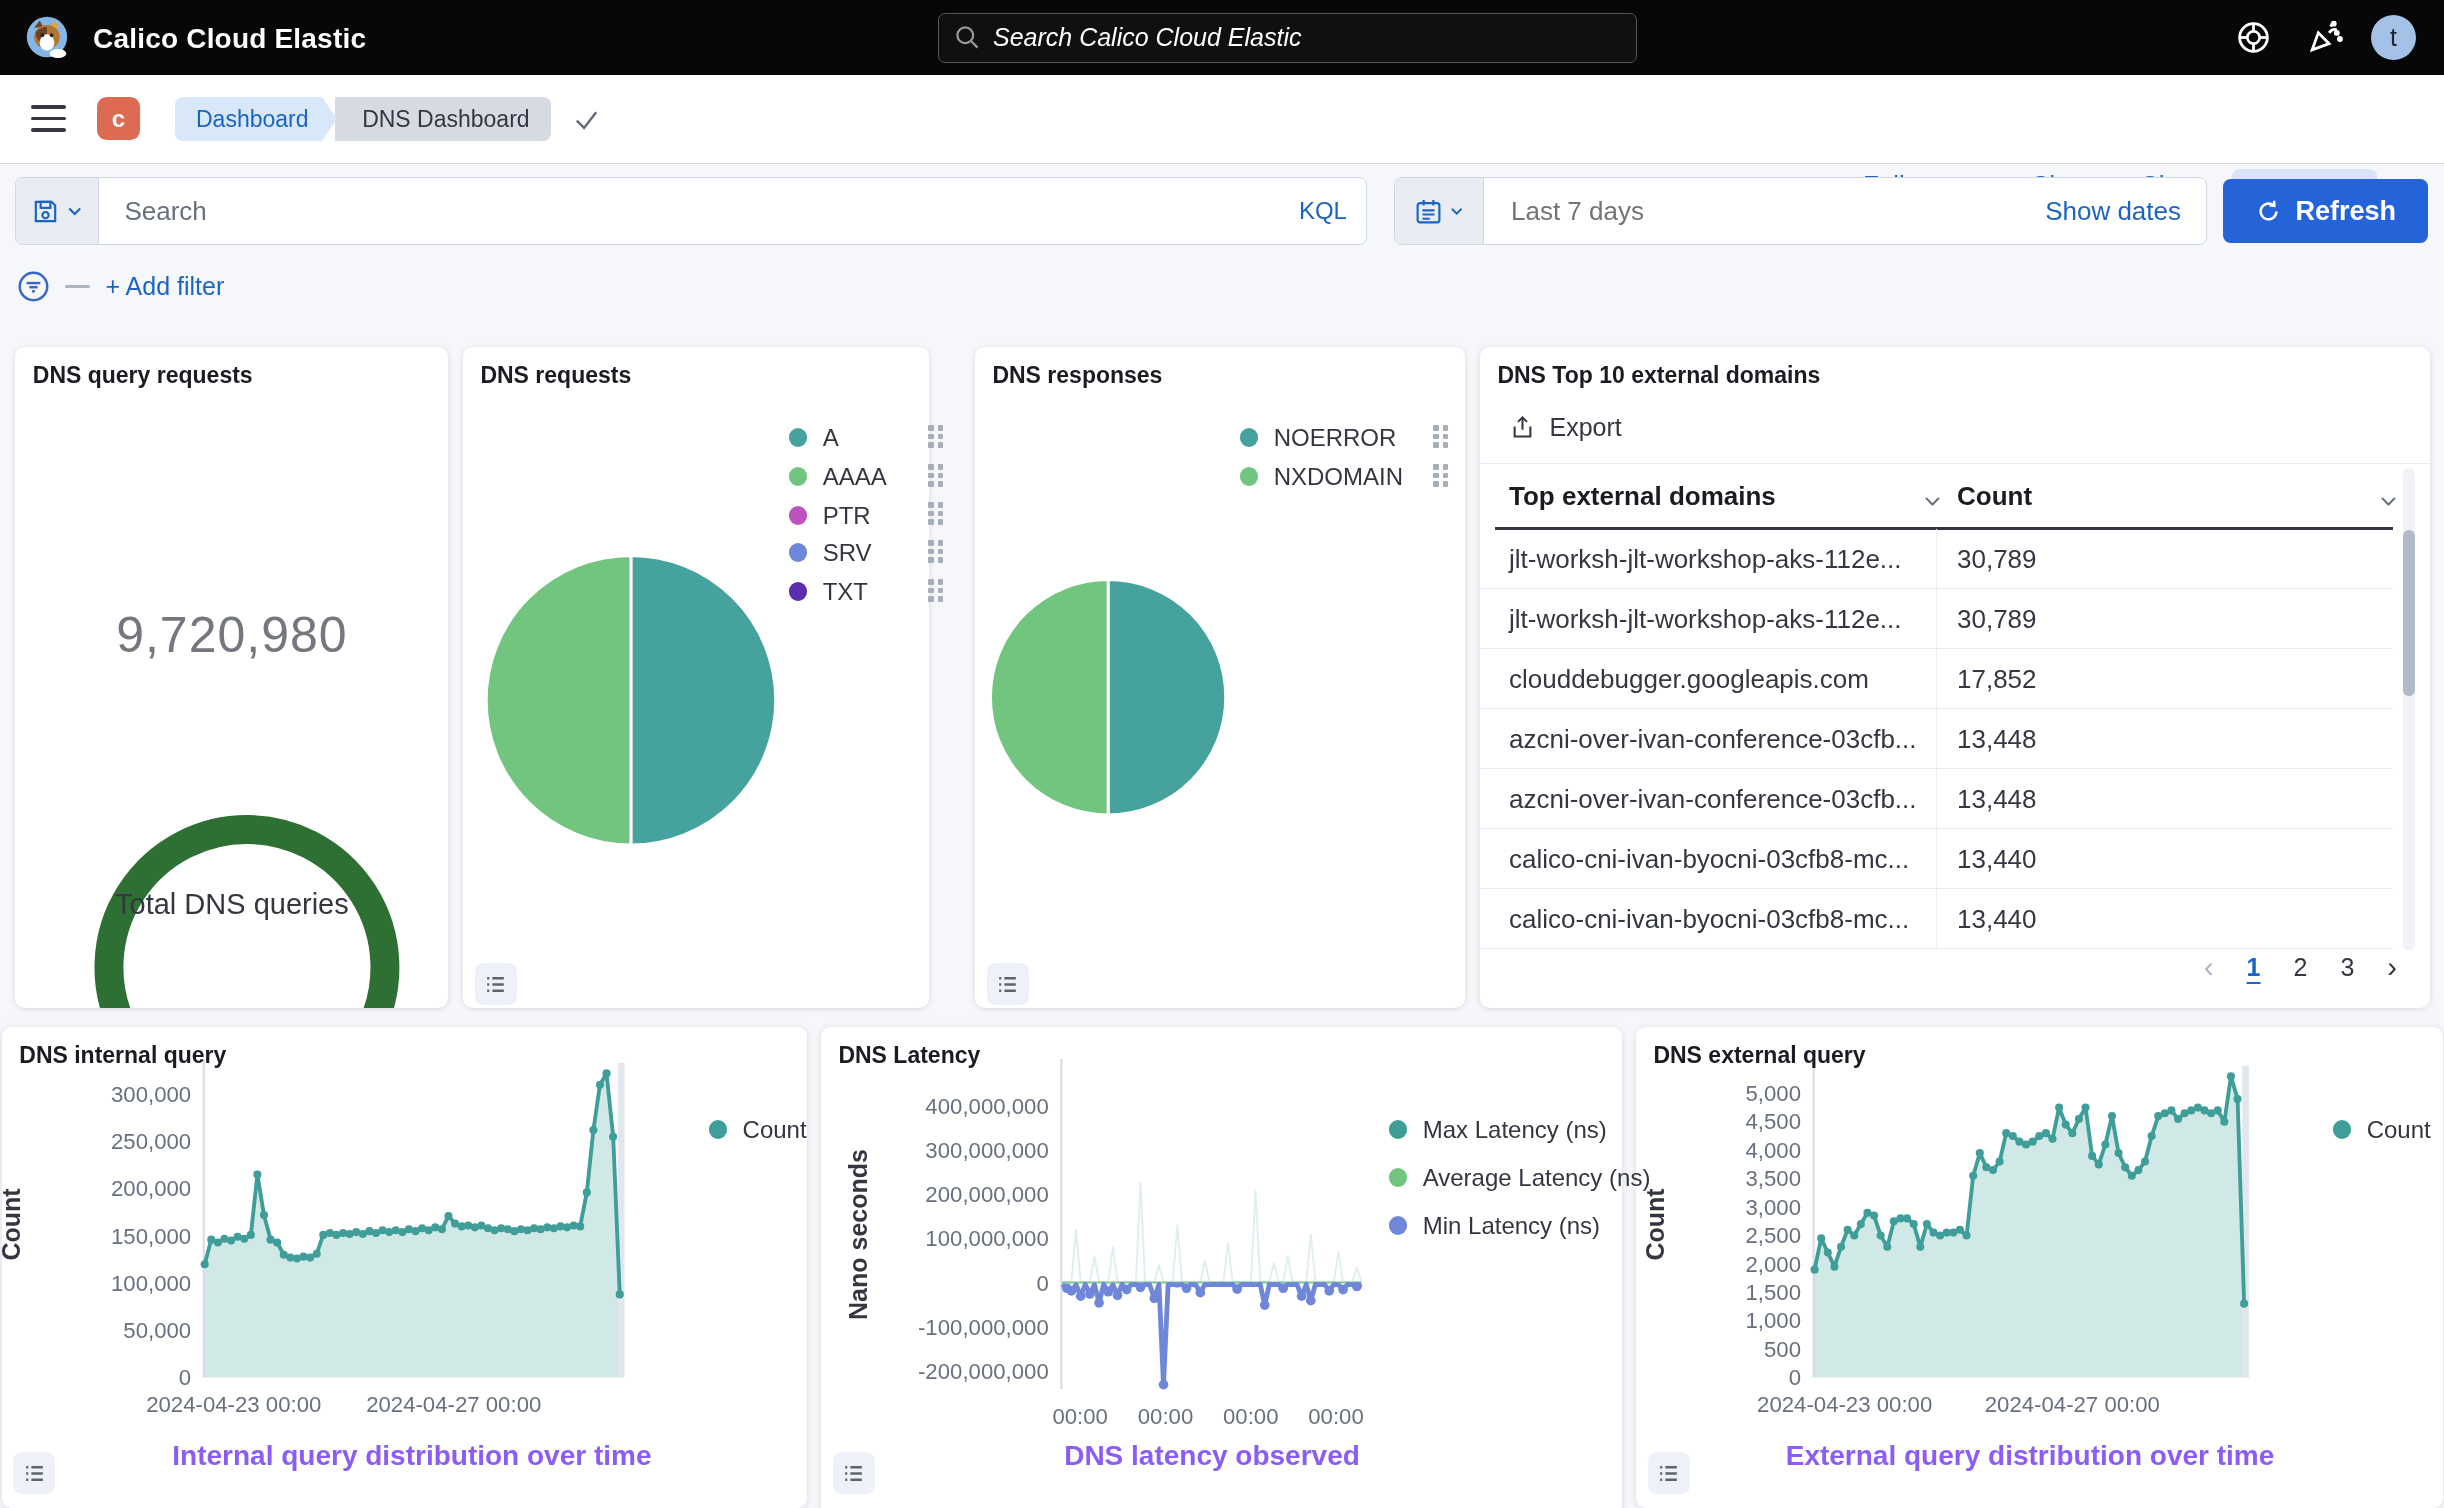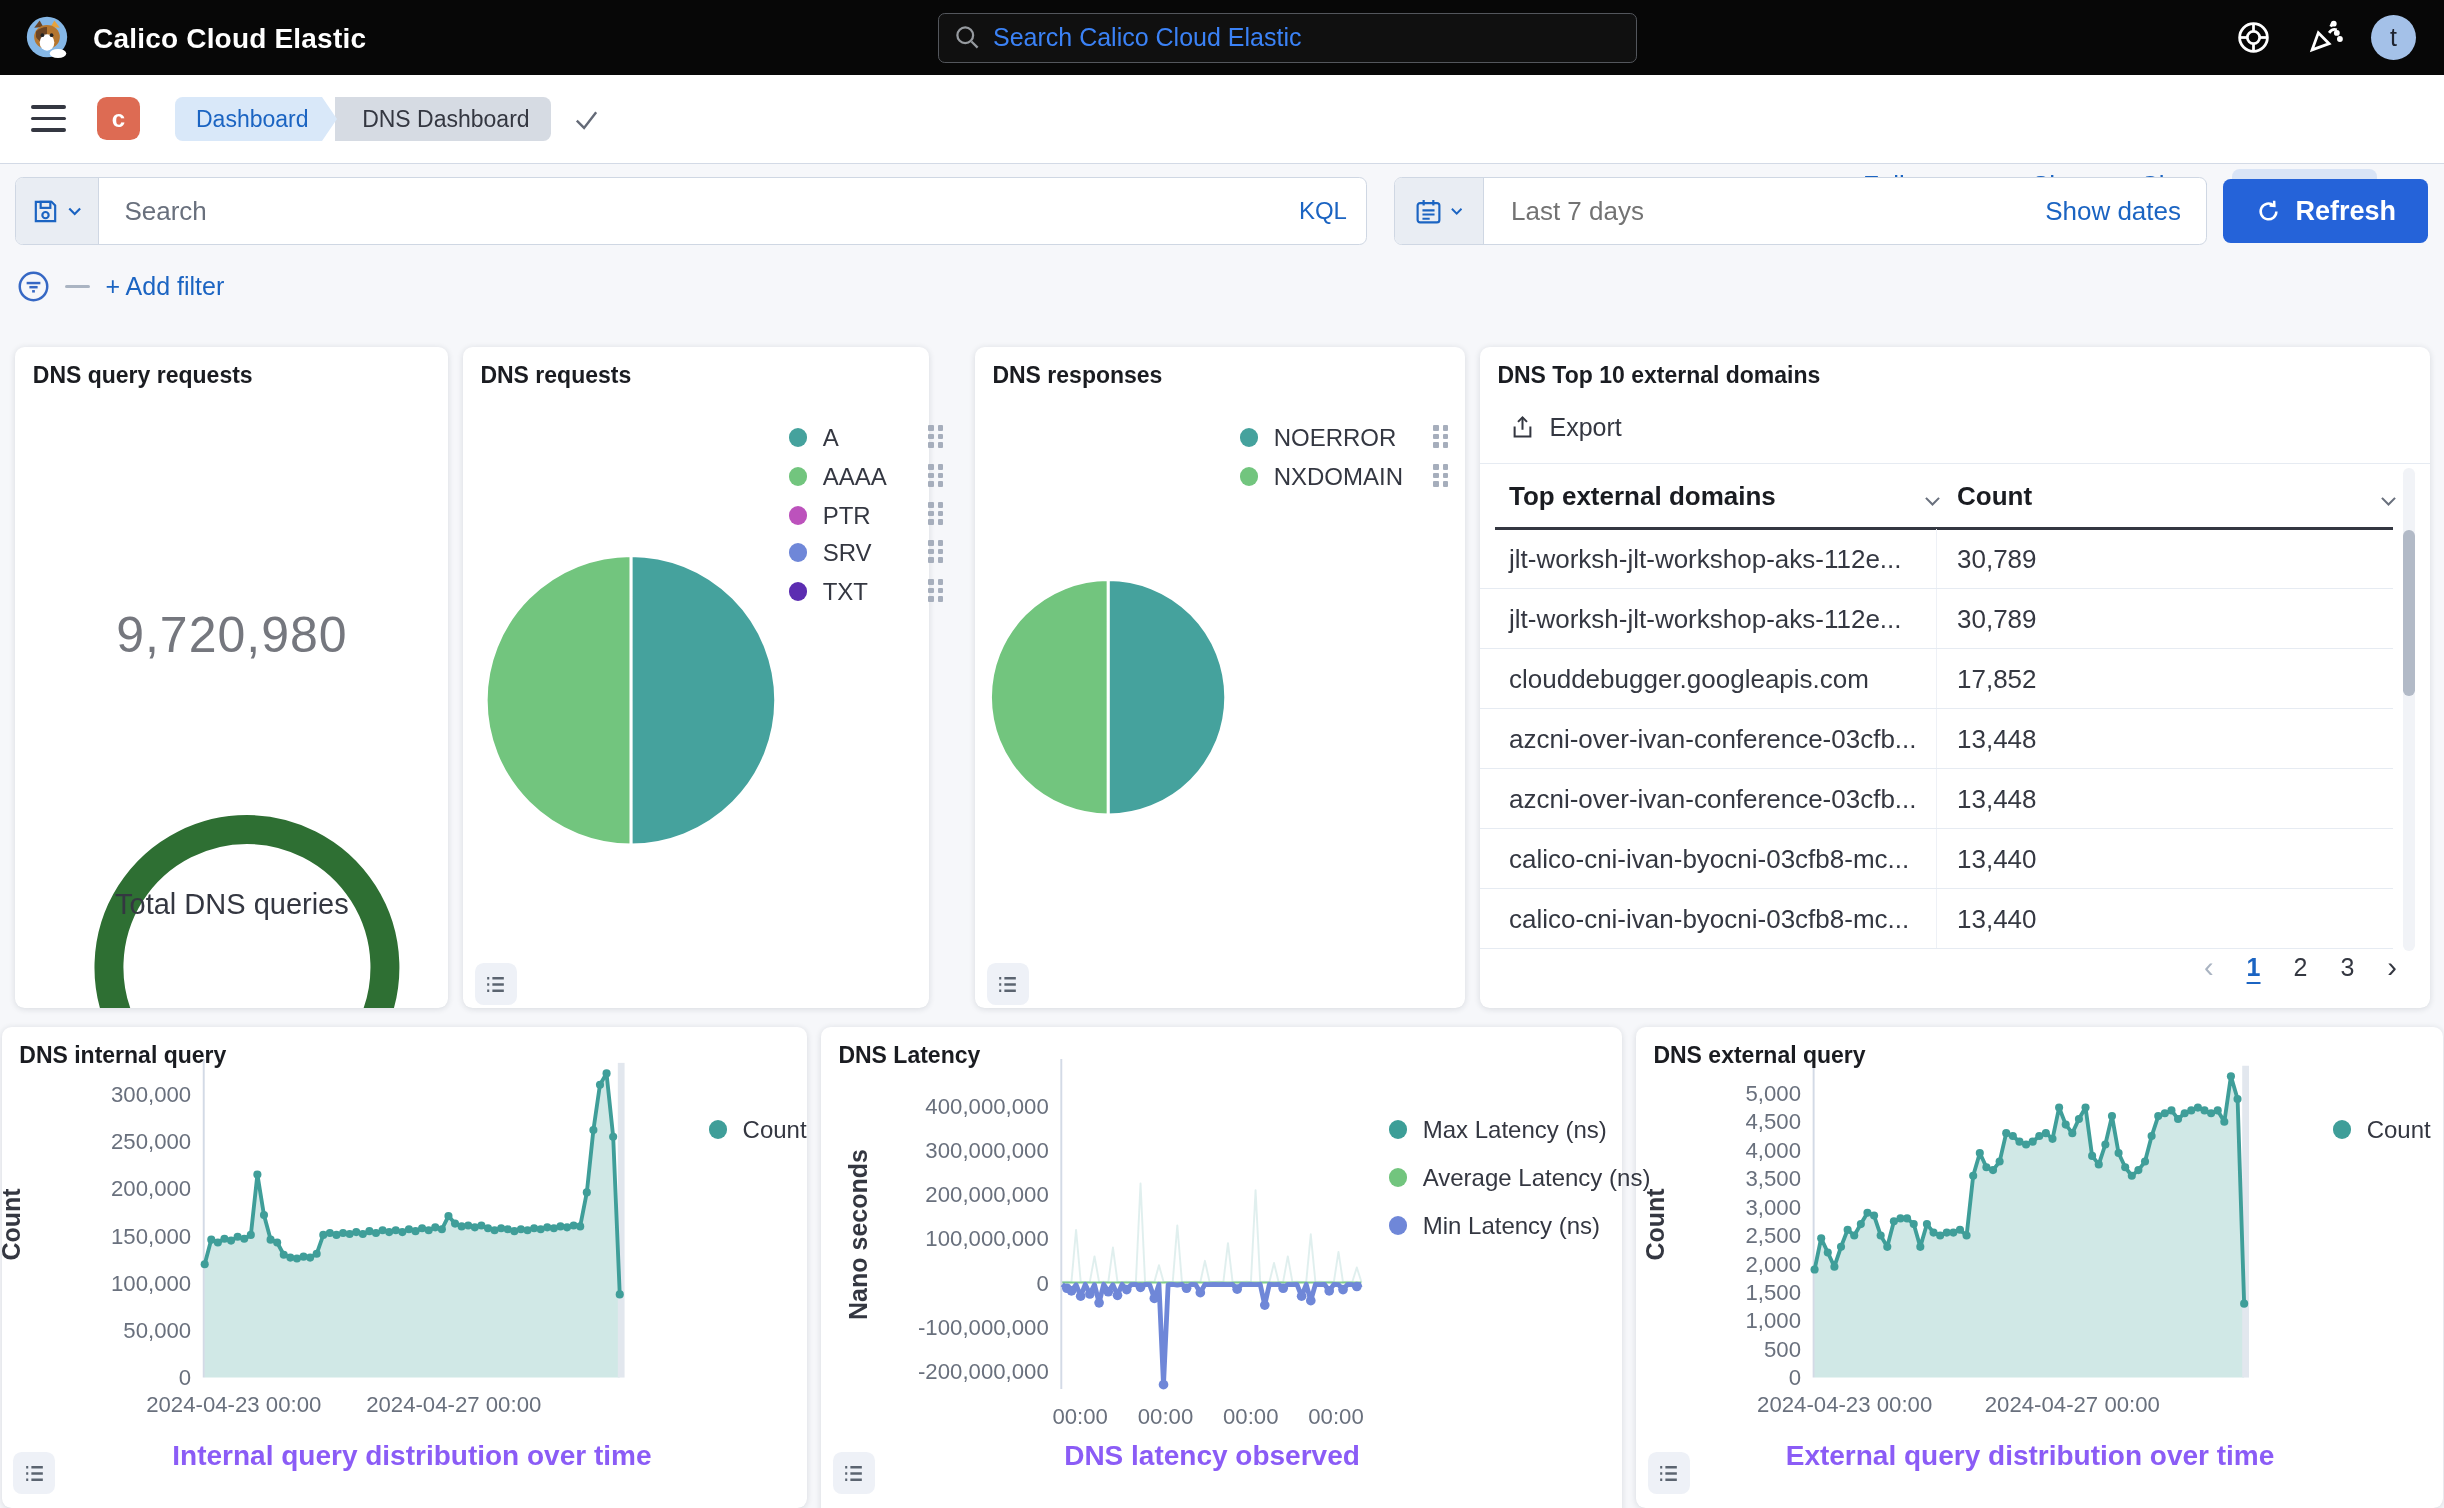--- a/index.html
+++ b/index.html
@@ -5,21 +5,21 @@
   * { margin:0; padding:0; box-sizing:border-box; }
   html,body { background:#e8eaee; }
   body { font-family:"Liberation Sans", sans-serif; }
   .page { position:relative; width:2445px; height:1508px; background:#f6f7fa; overflow:hidden; }
 
   
   .hdr { position:absolute; left:0; top:0; width:100%; height:75px; background:#070707; display:flex; align-items:center; }
   .logo { position:absolute; left:25px; top:15.4px; width:44px; height:44px; }
   .app-title { position:absolute; left:93px; top:23px; color:#fff; font-size:28px; font-weight:bold; letter-spacing:0.2px; }
   .hdr-search { position:absolute; left:938px; top:12.6px; width:699px; height:50px; border:1px solid #53565c; border-radius:6.8px; background:#101010; display:flex; align-items:center; padding:0 15.4px; gap:11.6px; }
-  .hdr-search span { color:#3b82f6; font-size:25px; }
+  .hdr-search span { color:#ffffff; font-size:25px;font-style:italic; }
   .hdr-ic { position:absolute; top:19.3px; width:37px; height:37px; cursor:pointer; }
   .avatar { position:absolute; left:2371px; top:14.5px; width:45px; height:45px; border-radius:50%; background:#a4c1e8; color:#1f2430; font-size:25px; display:flex; align-items:center; justify-content:center; }
 
   
   .crumbbar { position:absolute; left:0; top:75px; width:100%; height:89px; background:#fff; border-bottom:1px solid #d3dae6; }
   .burger { position:absolute; left:31px; top:26px; width:35px; height:35px; display:flex; flex-direction:column; justify-content:center; gap:7.7px; cursor:pointer; }
   .burger div { height:3.9px; background:#343741; border-radius:1.9px; }
   .space-badge { position:absolute; left:97px; top:22px; width:43px; height:43px; border-radius:9.7px; background:#dd6b53; color:#fff; font-size:24px; font-weight:bold; display:flex; align-items:center; justify-content:center; cursor:pointer; }
   .crumbs { position:absolute; left:175px; top:22px; height:44px; display:flex; align-items:center; }
   .crumb { height:44px; display:flex; align-items:center; font-size:23px; padding:0 21px; cursor:pointer; }

